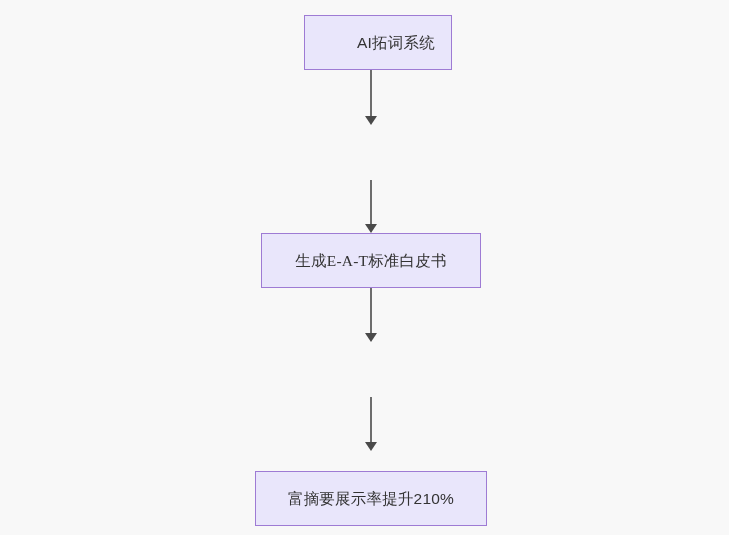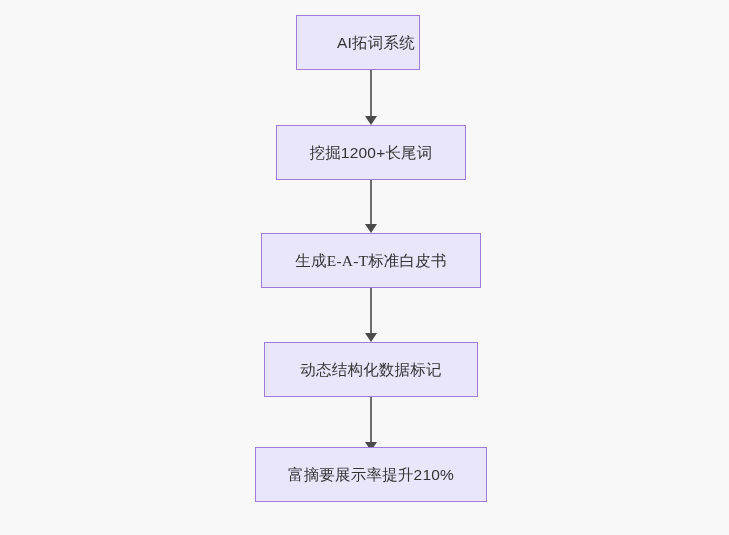--- a/index.html
+++ b/index.html
@@ -52,25 +52,25 @@
   .connector .head {
     width: 0;
     height: 0;
     border-left: 6px solid transparent;
     border-right: 6px solid transparent;
     border-top: 9px solid #4a4a4a;
     margin-top: -1px;
   }
 
   
-  #node-0 { left: 296px; top: 15px;  width: 124px; height: 55px; padding-left: 36px; }
+  #node-0 { left: 304px; top: 15px;  width: 148px; height: 55px; padding-left: 36px; }
   #node-1 { left: 276px; top: 125px; width: 190px; height: 55px; }
   #node-2 { left: 261px; top: 233px; width: 220px; height: 55px; font-family: Liberation Serif, serif; }
   #node-3 { left: 264px; top: 342px; width: 214px; height: 55px; }
-  #node-4 { left: 255px; top: 447px; width: 232px; height: 55px; }
+  #node-4 { left: 255px; top: 471px; width: 232px; height: 55px; }
 
   
   #edge-0 { left: 364px; top: 70px;  height: 55px; }
   #edge-1 { left: 364px; top: 180px; height: 53px; }
   #edge-2 { left: 364px; top: 288px; height: 54px; }
   #edge-3 { left: 364px; top: 397px; height: 54px; }
 </style>
 </head>
 <body>
 
@@ -78,41 +78,35 @@
 
   <div class="node" id="node-0">
     <span class="node-label">AI拓词系统</span>
   </div>
 
   <div class="connector" id="edge-0">
     <div class="shaft"></div>
     <div class="head"></div>
   </div>
 
-  <div class="node" id="node-1">
-    <span class="node-label">挖掘1200+长尾词</span>
-  </div>
 
   <div class="connector" id="edge-1">
     <div class="shaft"></div>
     <div class="head"></div>
   </div>
 
   <div class="node" id="node-2">
     <span class="node-label">生成E-A-T标准白皮书</span>
   </div>
 
   <div class="connector" id="edge-2">
     <div class="shaft"></div>
     <div class="head"></div>
   </div>
 
-  <div class="node" id="node-3">
-    <span class="node-label">动态结构化数据标记</span>
-  </div>
 
   <div class="connector" id="edge-3">
     <div class="shaft"></div>
     <div class="head"></div>
   </div>
 
   <div class="node" id="node-4">
     <span class="node-label">富摘要展示率提升210%</span>
   </div>
 

